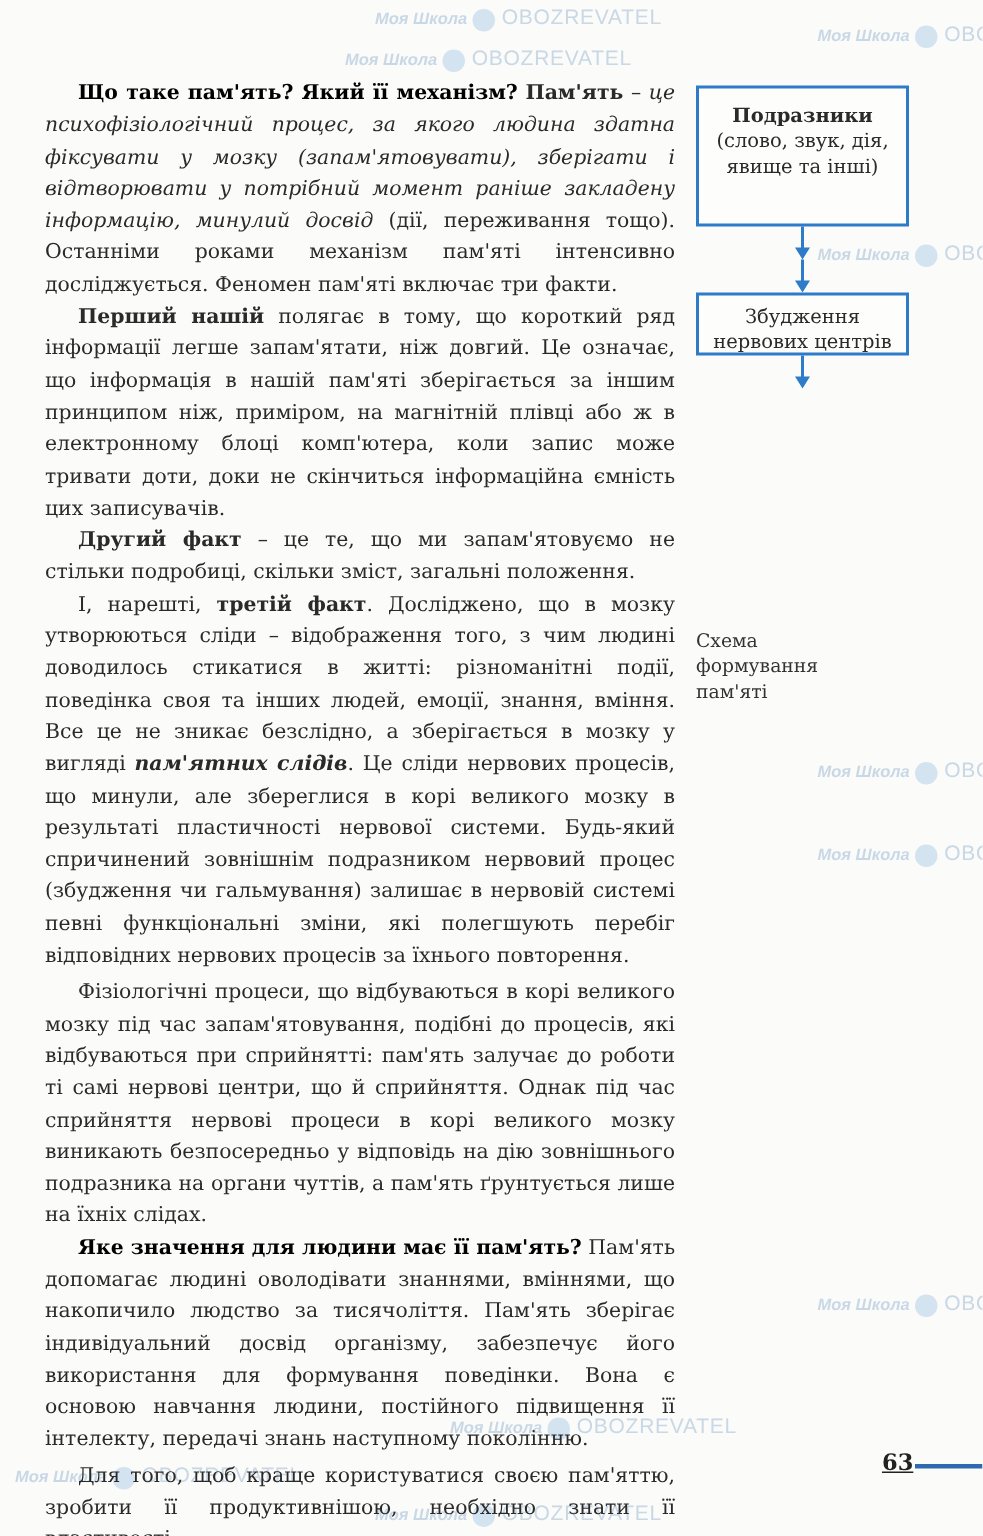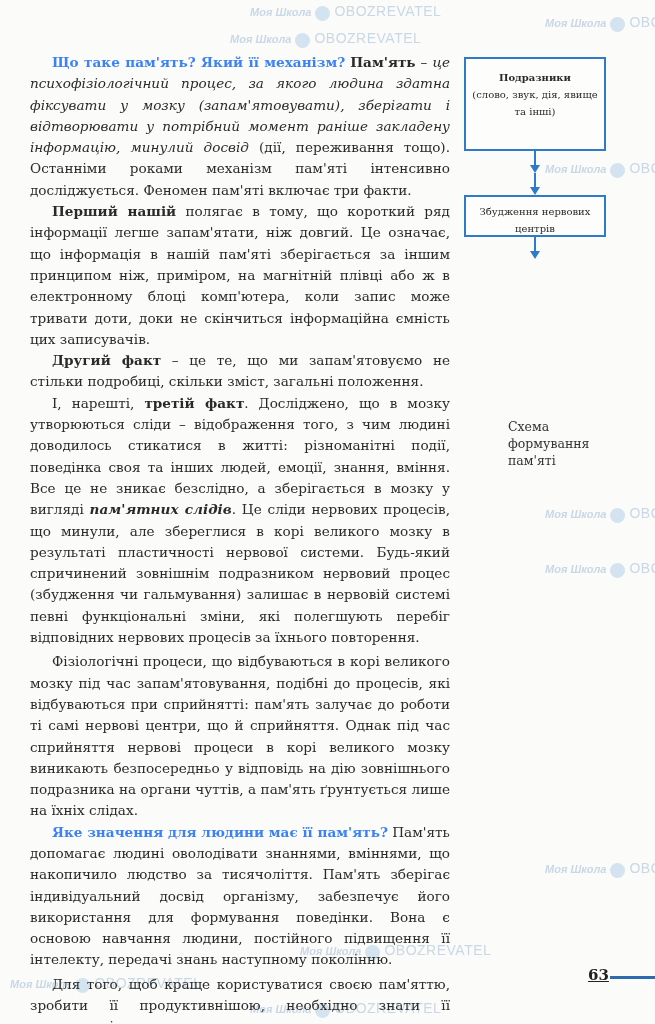--- a/index.html
+++ b/index.html
@@ -5,30 +5,30 @@
   html, body { margin: 0; padding: 0; }
   body {
     width: 655px; height: 1024px; background: #fbfbf9; position: relative; overflow: hidden;
     font-family: "DejaVu Serif", "Liberation Serif", serif; color: #2a2a2a;
   }
   .wm { position: absolute; font-family: "Liberation Sans", sans-serif; font-size: 11px; color: #c9d8e6; font-style: italic; font-weight: bold; white-space: nowrap; pointer-events: none; }
   .wm .logo { display: inline-block; width: 15px; height: 15px; border-radius: 50%; background: #d3e3ef; vertical-align: middle; margin: 0 4px; }
   .wm .obz { font-style: normal; font-weight: normal; letter-spacing: 0.5px; font-size: 14px; }
   .col { position: absolute; left: 30px; top: 52px; width: 420px; font-size: 13.6px; line-height: 21.3px; text-align: justify; }
   .col p { margin: 0; text-indent: 22px; }
-  .q { color: #3b82f6; font-weight: bold; }
+  .q { color: #000000; font-weight: bold; }
   .b { font-weight: bold; }
   .i { font-style: italic; }
   .bi { font-weight: bold; font-style: italic; }
   .flow { position: absolute; left: 464px; top: 57px; width: 142px; }
-  .box { border: 2px solid #2e7bc9; background: #fdfdfb; text-align: center; font-size: 10px; line-height: 17px; padding: 6px 4px; box-sizing: border-box; }
+  .box { border: 2px solid #2e7bc9; background: #fdfdfb; text-align: center; font-size: 13px; line-height: 17px; padding: 6px 4px; box-sizing: border-box; }
   .arrow { position: relative; height: 22px; }
   .arrow:before { content: ""; position: absolute; left: 70px; top: 0; width: 2px; height: 16px; background: #2e7bc9; }
   .arrow:after { content: ""; position: absolute; left: 66px; top: 14px; border-left: 5px solid transparent; border-right: 5px solid transparent; border-top: 8px solid #2e7bc9; }
-  .caption { position: absolute; left: 464px; top: 418px; font-size: 12.5px; line-height: 17px; color: #333; margin-left: 44px; }
+  .caption { position: absolute; left: 464px; top: 418px; font-size: 12.5px; line-height: 17px; color: #333; }
   .pagenum { position: absolute; left: 588px; top: 966px; font-size: 15px; font-weight: bold; color: #222; text-decoration: underline; }
   .pageline { position: absolute; left: 610px; top: 976px; width: 45px; height: 3px; background: #2e6ab0; }
 </style>
 </head>
 <body>
 
 <div class="wm" style="left:250px;top:3px"><span>Моя Школа</span><span class="logo"></span><span class="obz">OBOZREVATEL</span></div>
 <div class="wm" style="left:545px;top:14px"><span>Моя Школа</span><span class="logo"></span><span class="obz">OBOZREVATEL</span></div>
 <div class="wm" style="left:230px;top:30px"><span>Моя Школа</span><span class="logo"></span><span class="obz">OBOZREVATEL</span></div>
 <div class="wm" style="left:545px;top:160px"><span>Моя Школа</span><span class="logo"></span><span class="obz">OBOZREVATEL</span></div>

